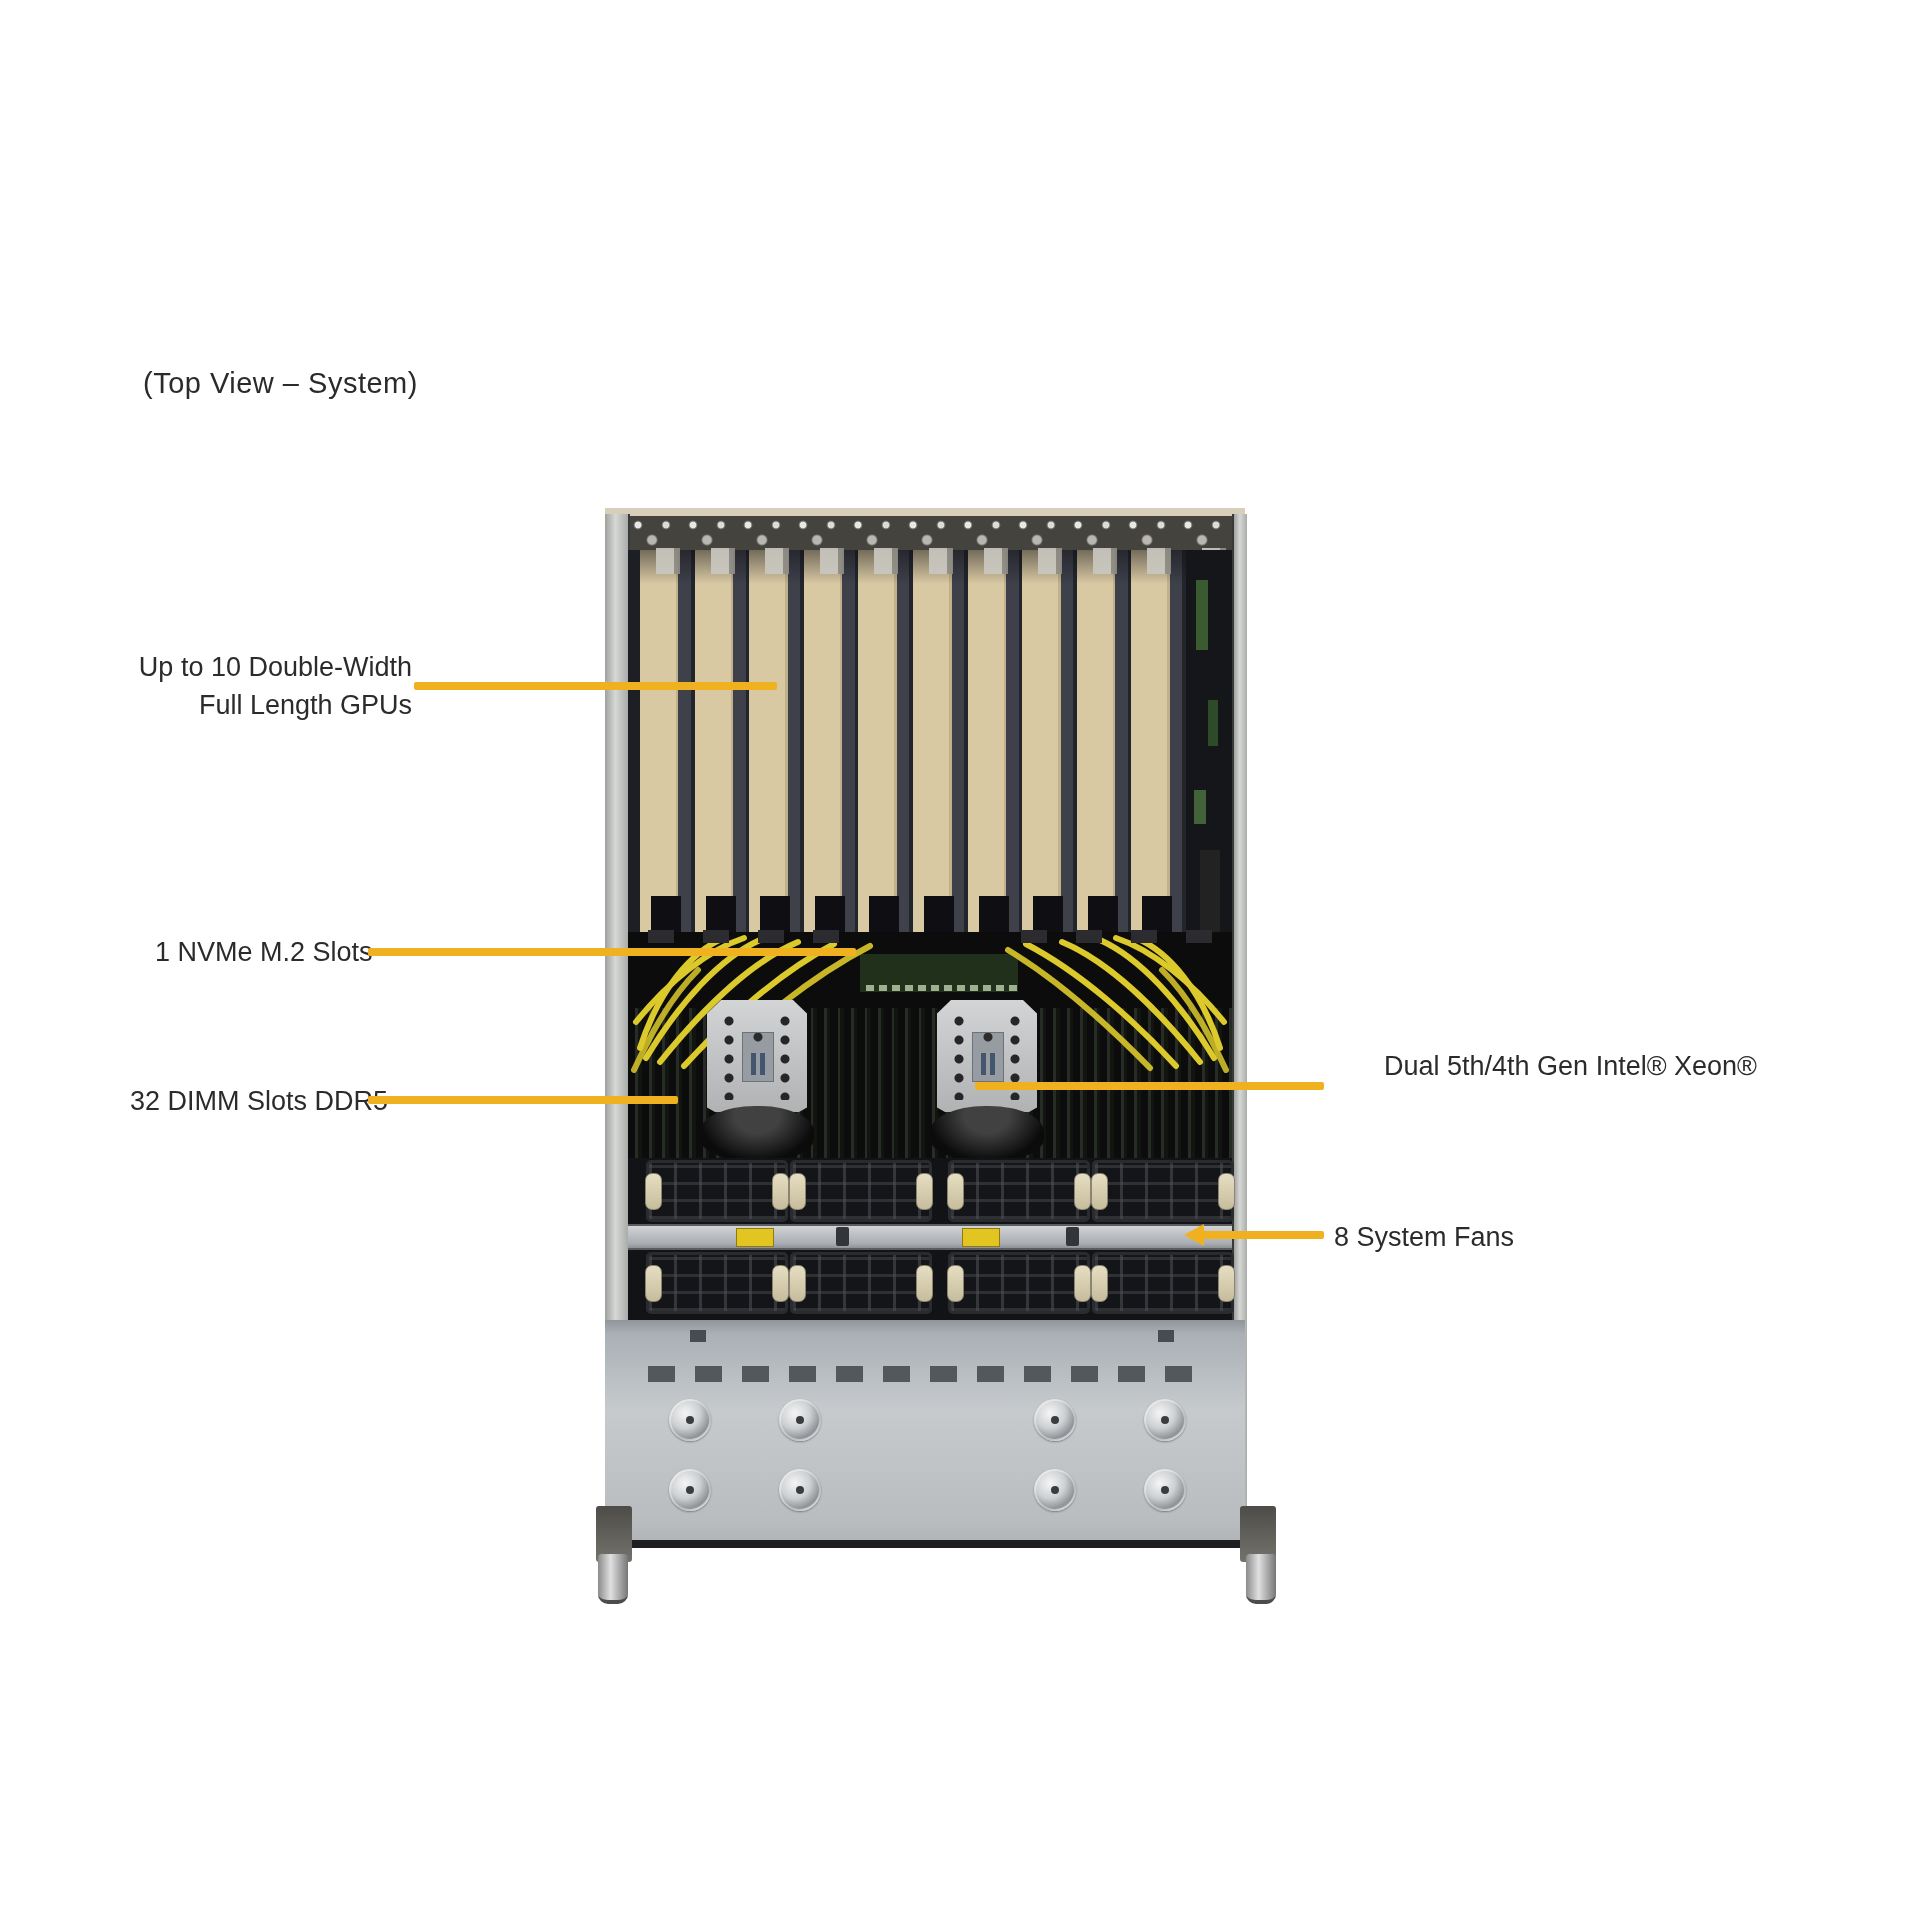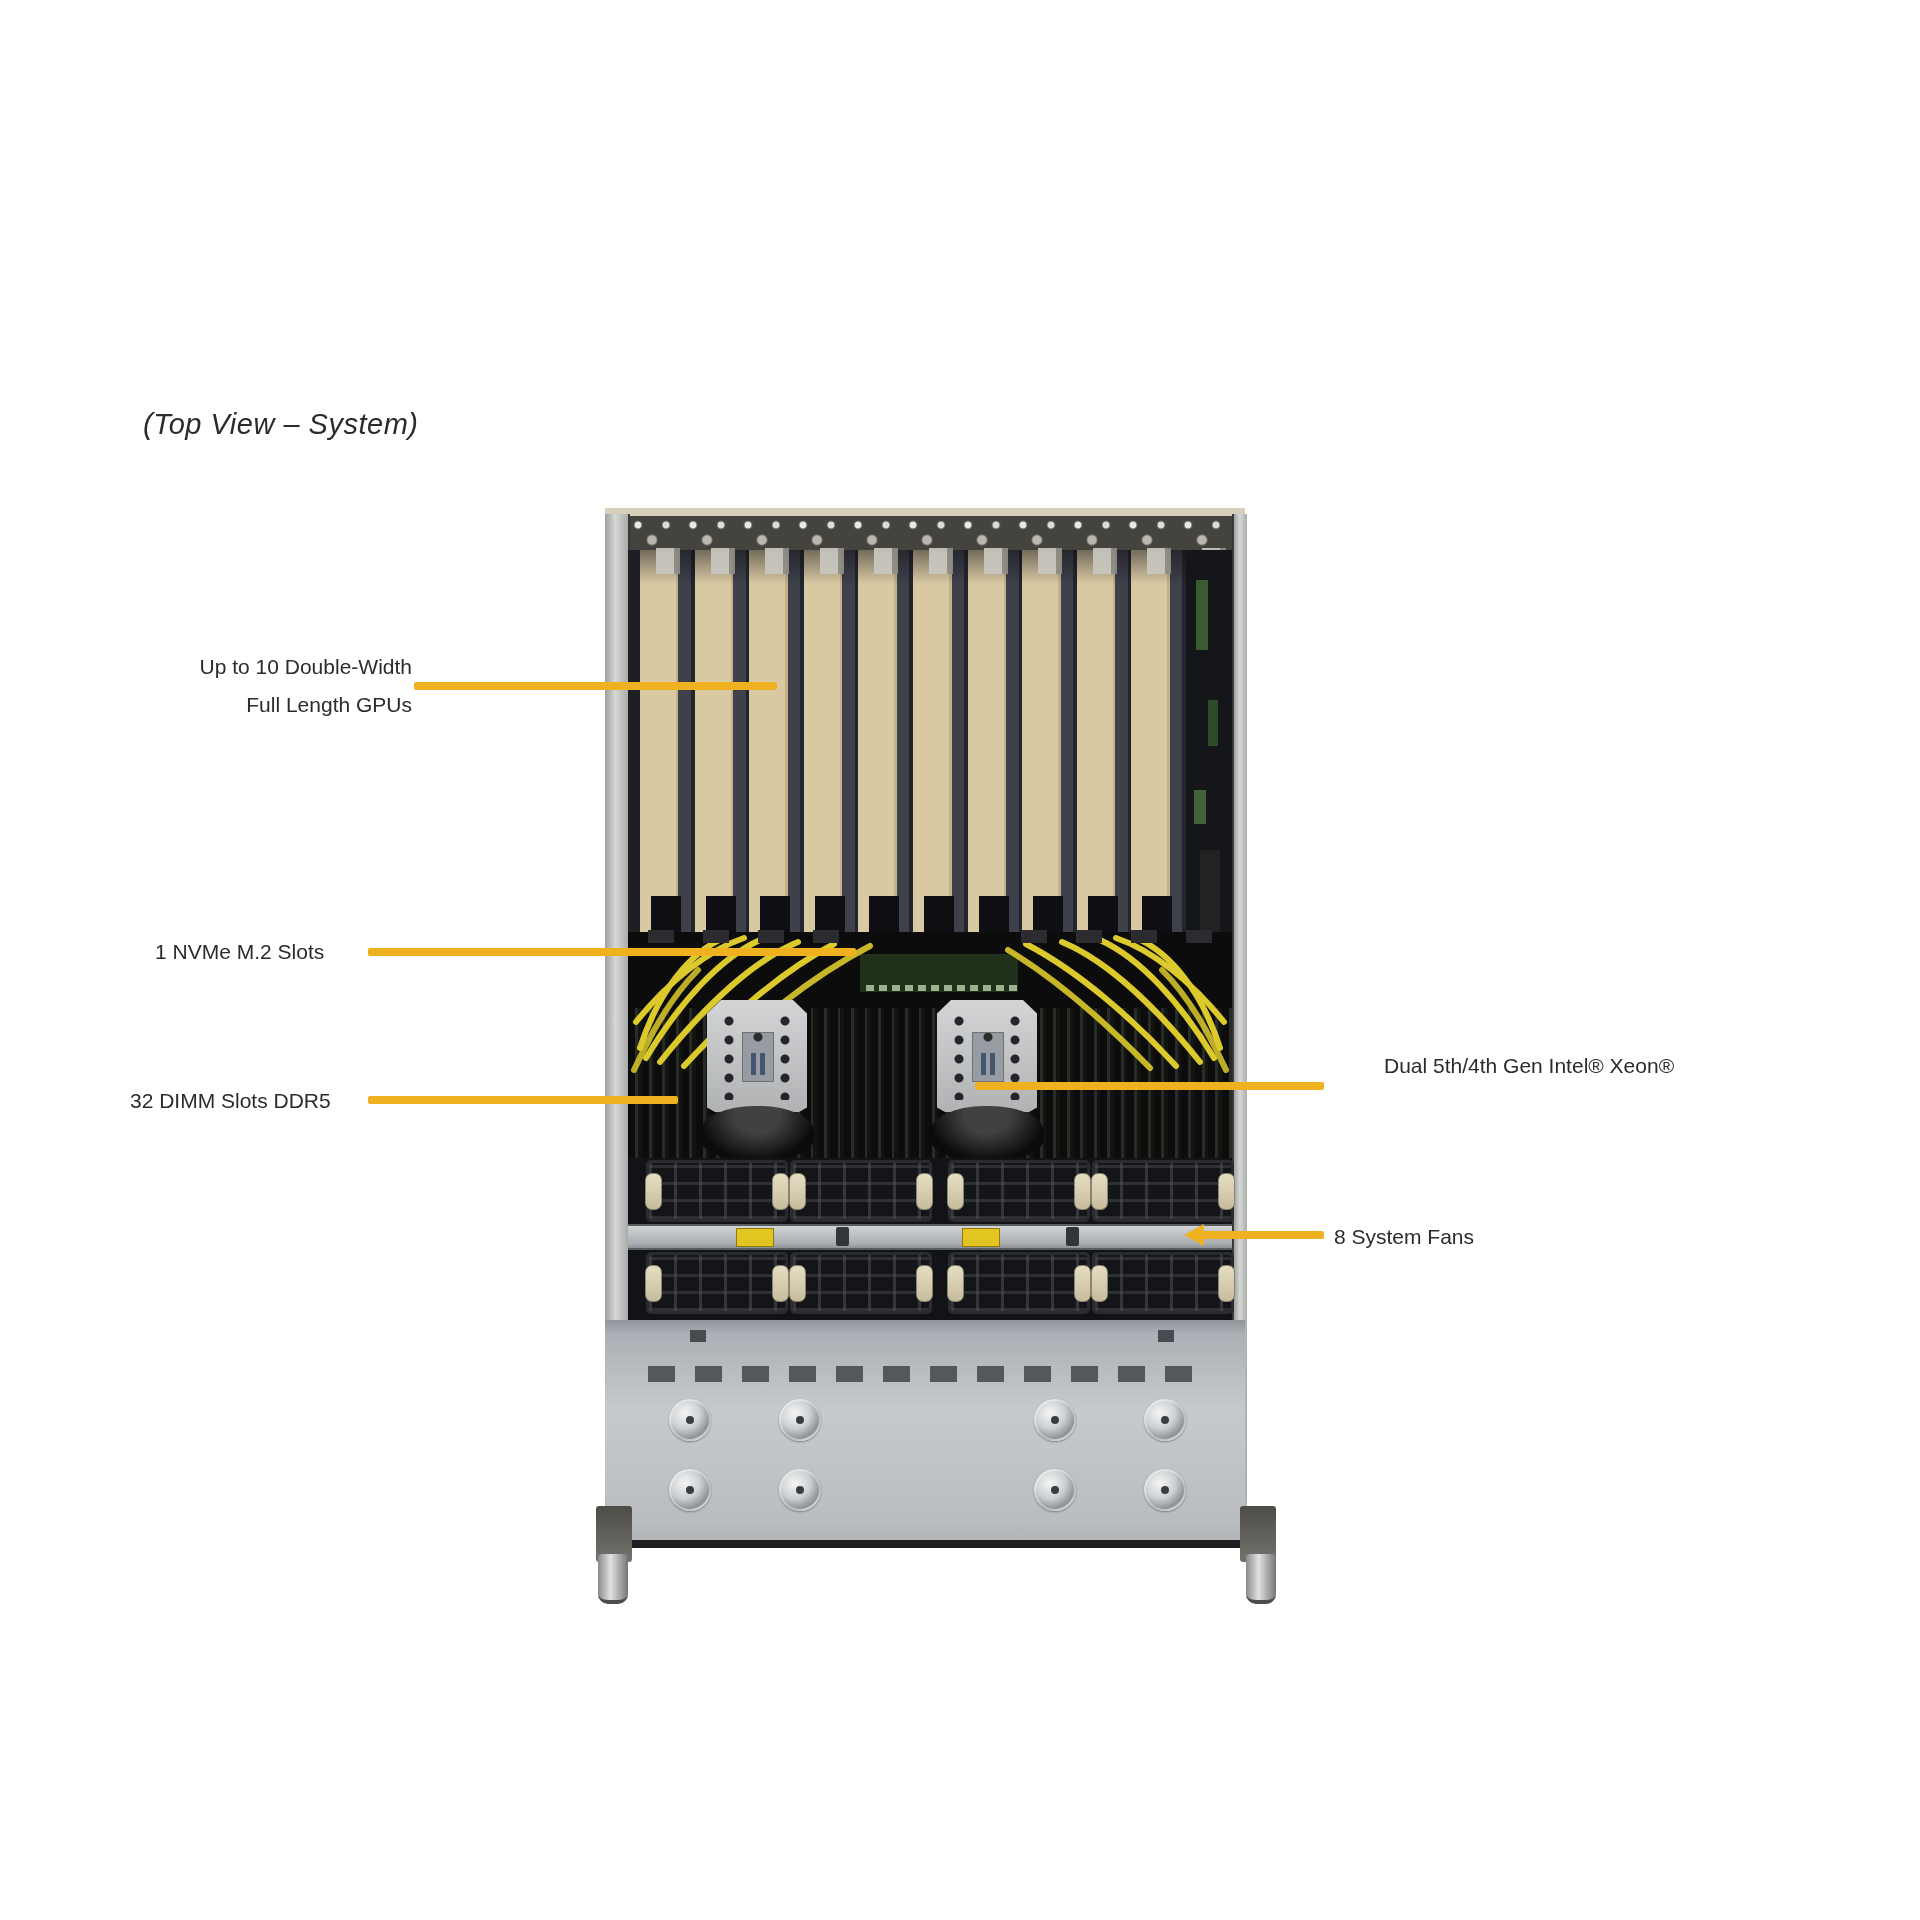--- a/index.html
+++ b/index.html
@@ -1,21 +1,21 @@
 <!DOCTYPE html>
 <html style="--callout-line: #F0B120; --label-text: #2B2B2B; --gpu-card: #D9C9A3; --cable-yellow: #DCC92B;"><head>
 <meta charset="utf-8">
 <style>
   html,body{margin:0;padding:0;background:#ffffff;}
   #app{position:relative;width:1920px;height:1920px;background:#ffffff;overflow:hidden;
        font-family:"Liberation Sans", sans-serif;}
   .abs{position:absolute;}
-  .title{position:absolute;left:143px;top:408px;font-size:29px;font-style:italic;
+  .title{position:absolute;left:143px;top:367px;font-size:29px;
          color:var(--label-text,#2b2b2b);letter-spacing:.5px;}
-  .co{position:absolute;font-size:21px;color:var(--label-text,#2b2b2b);line-height:38px;white-space:nowrap;}
+  .co{position:absolute;font-size:27px;color:var(--label-text,#2b2b2b);line-height:38px;white-space:nowrap;}
   .co-right{text-align:right;}
   .co span{display:block;}
   .cline{position:absolute;height:8px;background:var(--callout-line,#F0B120);border-radius:2px;}
   .carrow{position:absolute;width:0;height:0;border-top:11px solid transparent;
           border-bottom:11px solid transparent;border-right:20px solid var(--callout-line,#F0B120);}
   
   .top-edge{left:605px;top:508px;width:640px;height:8px;background:#d7cfba;}
   .screw-strip{left:628px;top:516px;width:604px;height:34px;background-color:#45433e;
     background-image:
       radial-gradient(circle 5px at 10px 9px, #e8e8e6 0 3px, #8a887f 3.6px, rgba(0,0,0,0) 4.8px),

